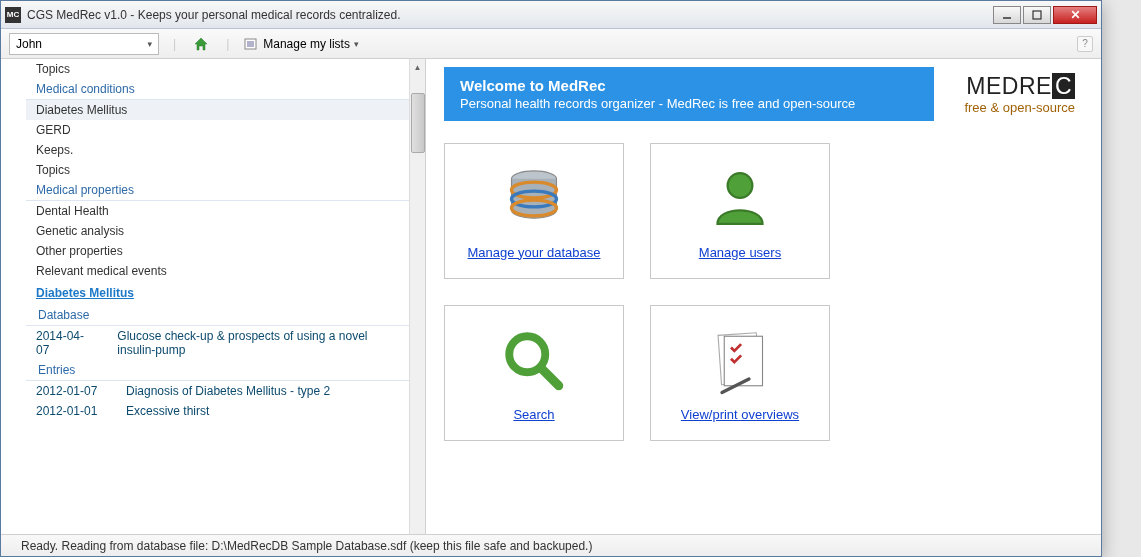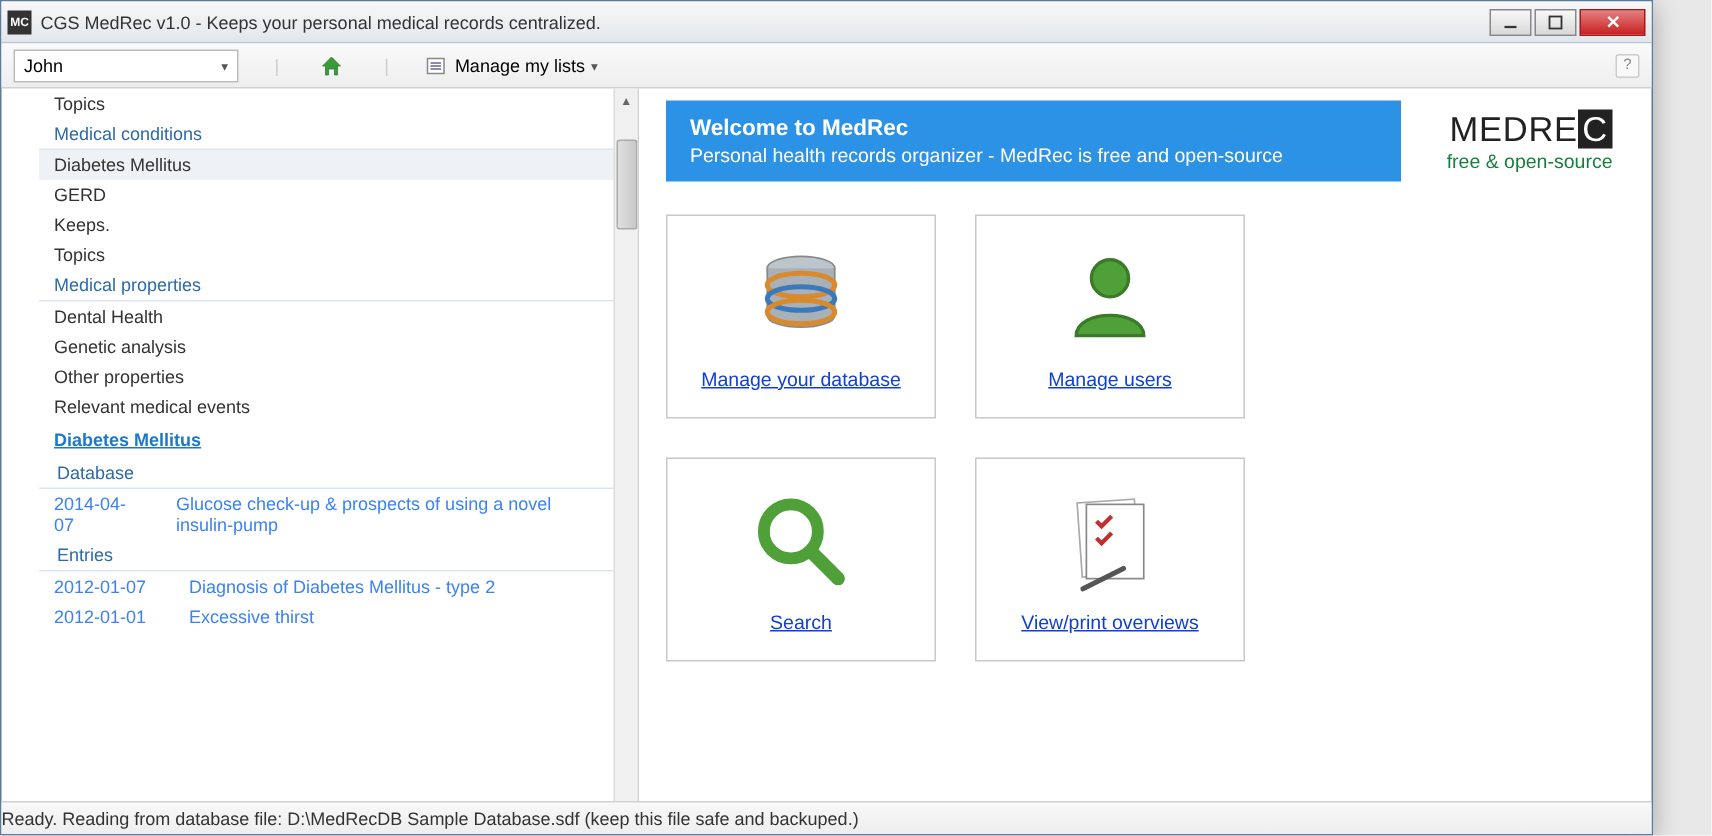--- a/index.html
+++ b/index.html
@@ -8,58 +8,58 @@
 .window { width: 1102px; height: 557px; background: #fff; border: 1px solid #5a7aa0; display: flex; flex-direction: column; box-shadow: 0 4px 16px rgba(0,0,0,0.3); }
 
 .titlebar { height: 28px; background: linear-gradient(to bottom, #f8f8f8, #e2e6ec); display: flex; align-items: center; padding: 0 4px; border-bottom: 1px solid #b8c4d4; }
 .titlebar-icon { width: 16px; height: 16px; background: #333; color: #fff; font-size: 8px; font-weight: bold; display: flex; align-items: center; justify-content: center; margin-right: 6px; }
 .titlebar-text { flex: 1; font-size: 12px; color: #333; }
 .win-controls { display: flex; gap: 2px; }
 .win-btn { width: 28px; height: 18px; border: 1px solid #888; background: linear-gradient(to bottom, #f8f8f8, #d8d8d8); display: flex; align-items: center; justify-content: center; font-size: 10px; cursor: pointer; }
 .win-btn.close { background: linear-gradient(to bottom, #e48080, #c82020); color: #fff; width: 44px; border-color: #a01818; }
 .win-btn.min svg, .win-btn.max svg { width: 10px; height: 10px; }
 
-.toolbar { height: 30px; background: linear-gradient(to bottom, #fafafa, #eee); border-bottom: 1px solid #d0d0d0; display: flex; align-items: center; padding: 0 8px; gap: 24px; }
+.toolbar { height: 30px; background: linear-gradient(to bottom, #fafafa, #eee); border-bottom: 1px solid #d0d0d0; display: flex; align-items: center; padding: 0 8px; gap: 14px; }
 .user-select { border: 1px solid #bbb; background: #fff; padding: 2px 6px; width: 150px; height: 22px; display: flex; align-items: center; justify-content: space-between; cursor: pointer; }
 .toolbar .icon-btn { width: 22px; height: 22px; display: flex; align-items: center; justify-content: center; cursor: pointer; }
 .manage-lists { display: flex; align-items: center; gap: 4px; cursor: pointer; }
 .help-btn { margin-left: auto; width: 16px; height: 16px; border: 1px solid #ccc; border-radius: 2px; background: #f8f8f8; color: #888; font-size: 10px; display: flex; align-items: center; justify-content: center; cursor: pointer; }
 .chev { font-size: 9px; color: #555; }
 
 .main { flex: 1; display: flex; overflow: hidden; padding-left: 25px; }
 
 .sidebar { width: 400px; border-right: 1px solid #d0d0d0; display: flex; flex-direction: column; overflow: hidden; position: relative; }
 .sidebar-scroll { position: absolute; right: 0; top: 0; bottom: 0; width: 16px; background: #f0f0f0; border-left: 1px solid #ddd; }
 .sidebar-scroll-thumb { width: 14px; height: 60px; background: linear-gradient(to right, #e0e0e0, #c8c8c8); border: 1px solid #aaa; border-radius: 2px; margin: 18px 1px 0; }
 .sidebar-scroll-btn { height: 16px; display: flex; align-items: center; justify-content: center; font-size: 8px; color: #666; cursor: pointer; }
 .sidebar-content { padding-right: 16px; }
 .section-head { color: #2d6aa8; padding: 3px 10px; font-size: 12px; border-bottom: 1px solid #dde6f0; }
 .item { padding: 3px 10px; color: #333; cursor: pointer; }
 .item.selected { background: #eef2f6; }
 .active-topic { color: #1c78c8; text-decoration: underline; font-weight: bold; padding: 5px 10px; }
 .sub-head { color: #2d6aa8; padding: 3px 12px; font-size: 12px; border-bottom: 1px solid #dde6f0; }
-.entry-row { display: flex; padding: 3px 10px; gap: 20px; color: #3b82f6; }
+.entry-row { display: flex; padding: 3px 10px; gap: 20px; color: #0c4a6e; }
 .entry-date { width: 70px; }
 
 .content { flex: 1; padding: 8px 18px; overflow: auto; position: relative; }
 .banner { background: #2c92e6; color: #fff; padding: 10px 16px; margin-bottom: 16px; width: 490px; }
 .banner-title { font-size: 15px; font-weight: bold; }
 .banner-sub { font-size: 13px; margin-top: 2px; white-space: nowrap; overflow: hidden; }
 
 .logo { position: absolute; top: 14px; right: 26px; text-align: right; }
 .logo-main { font-size: 23px; letter-spacing: 0.5px; font-family: "Segoe UI", sans-serif; color: #222; }
 .logo-main .boxed { background: #222; color: #fff; padding: 0 3px; }
-.logo-tag { font-size: 13px; color: #15803d; }
+.logo-tag { font-size: 13px; color: #a16207; }
 
 .tiles { display: grid; grid-template-columns: 180px 180px; gap: 26px; margin-top: 22px; }
 .tile { border: 1px solid #c8c8c8; background: #fff; height: 136px; display: flex; flex-direction: column; align-items: center; justify-content: center; cursor: pointer; gap: 10px; }
 .tile-icon { width: 72px; height: 72px; display: flex; align-items: center; justify-content: center; }
 .tile-label { color: #1040d0; text-decoration: underline; font-size: 13px; }
 
-.statusbar { height: 22px; border-top: 1px solid #d0d0d0; background: linear-gradient(to bottom, #f8f8f8, #eee); display: flex; align-items: center; padding: 0 0; font-size: 12px; color: #333; }
+.statusbar { height: 22px; border-top: 1px solid #d0d0d0; background: linear-gradient(to bottom, #f8f8f8, #eee); display: flex; align-items: center; padding: 0 20px; font-size: 12px; color: #333; }
 </style>
 </head>
 <body>
 
 <div class="window">
 
   <div class="titlebar">
     <div class="titlebar-icon">MC</div>
     <div class="titlebar-text">CGS MedRec v1.0 - Keeps your personal medical records centralized.</div>
     <div class="win-controls">

